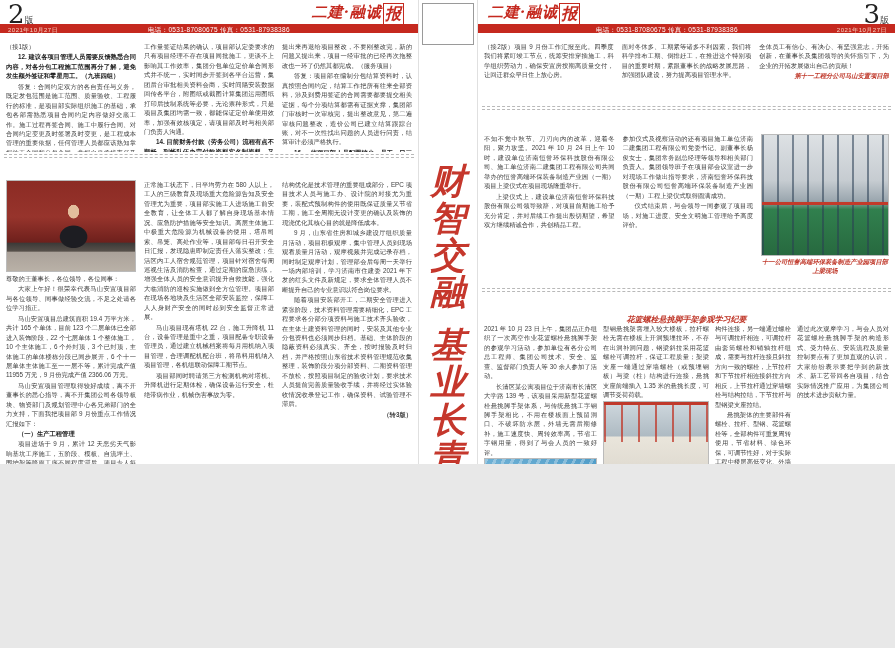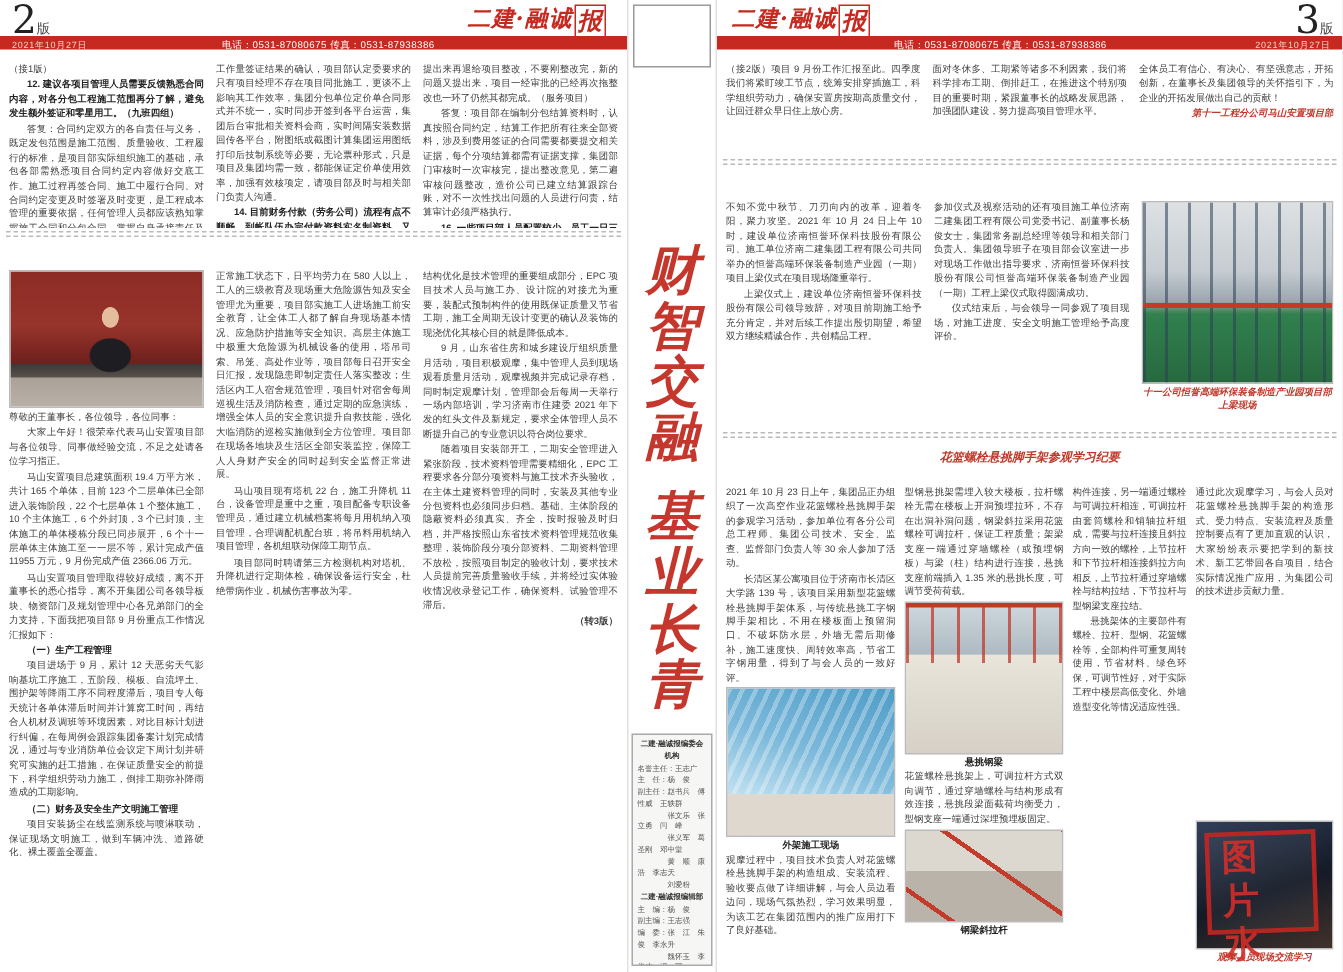--- a/index.html
+++ b/index.html
@@ -1,18 +1,18 @@
 <!DOCTYPE html>
 <html><head>
 <meta charset="utf-8">
 <style>
   * { margin:0; padding:0; box-sizing:border-box; }
   html,body { background:#e8e8e8; }
   body { font-family:"Liberation Sans", sans-serif; }
-  .spread { position:relative; width:895px; height:648px; background:#ffffff; margin:0 auto; overflow:hidden; }
+  .spread { position:relative; width:895px; height:464px; background:#ffffff; margin:0 auto; overflow:hidden; }
 
   .page { position:absolute; top:0; height:648px; }
   .page2 { left:0; width:418px; }
   .page3 { left:478px; width:417px; }
 
   
   .band { position:absolute; left:0; right:0; top:24px; height:9px; background:#c5291f; }
   .pageno { position:absolute; top:1px; font-family:"DejaVu Serif", serif; font-size:26px; line-height:1; color:#222; font-weight:normal; }
   .pageno .ban { font-size:9px; color:#444; }
   .p2 .pageno { left:8px; }
@@ -226,21 +226,21 @@
           <p class="blk ">仪式结束后，与会领导一同参观了项目现场，对施工进度、安全文明施工管理给予高度评价。</p>
         </div>
       <div class="col fw" style="width:128px;">
         <div class="photo crane-photo"></div>
         <div class="cap red">十一公司恒誉高端环保装备制造产业园项目部上梁现场</div>
       </div>
     </div>
 
     <div class="rule" style="top:288px;"></div>
 
-    <div class="subtitle" style="top:299px;font-style:italic;">花篮螺栓悬挑脚手架参观学习纪要</div>
+    <div class="subtitle" style="top:314px;font-style:italic;">花篮螺栓悬挑脚手架参观学习纪要</div>
 
     <div class="cols" style="top:324px; bottom:4px; gap:6px;">
       <div class="col fw" style="width:113px;">
         <div>
             <p class="blk noind">2021 年 10 月 23 日上午，集团品正办组织了一次高空作业花篮螺栓悬挑脚手架的参观学习活动，参加单位有各分公司总工程师、集团公司技术、安全、监查、监督部门负责人等 30 余人参加了活动。</p>
             <p class="blk ">长清区某公寓项目位于济南市长清区大学路 139 号，该项目采用新型花篮螺栓悬挑脚手架体系，与传统悬挑工字钢脚手架相比，不用在楼板面上预留洞口、不破坏防水层，外墙无需后期修补，施工速度快、周转效率高，节省工字钢用量，得到了与会人员的一致好评。</p>
           </div>
         <div class="photo bluenet-photo"></div>
         <div class="cap bold">外架施工现场</div>
         <div>

